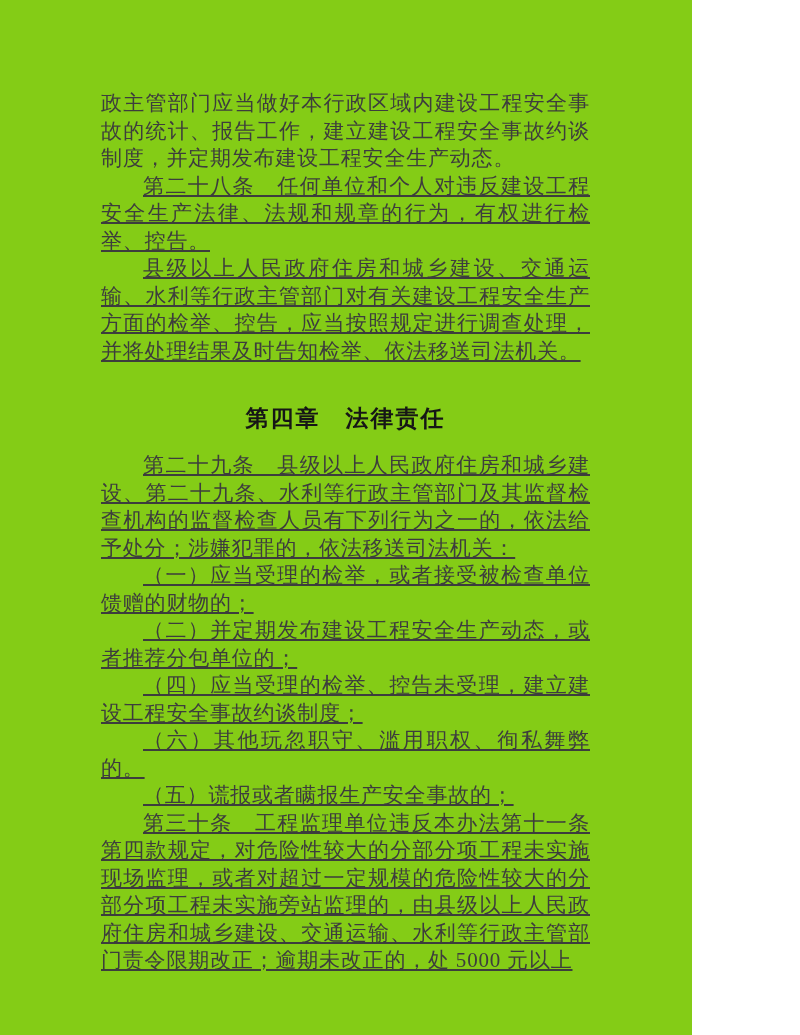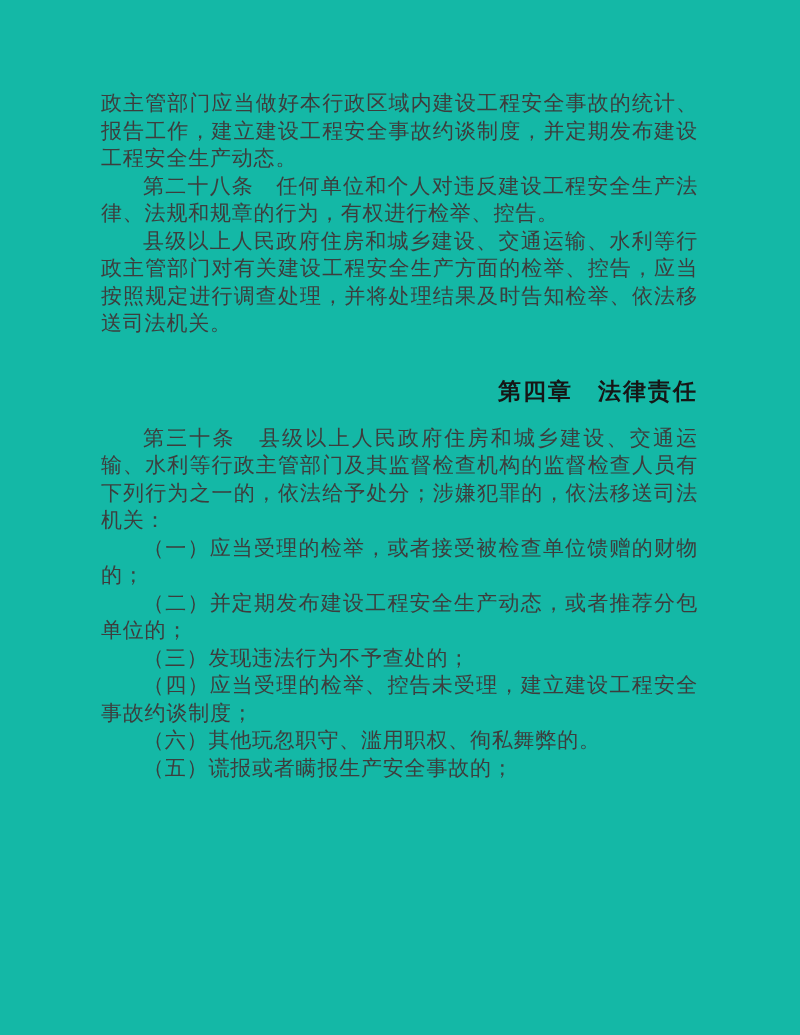--- a/index.html
+++ b/index.html
@@ -7,42 +7,43 @@
     padding: 0;
     background: #ffffff;
   }
   body {
     width: 800px;
     height: 1035px;
     overflow: hidden;
   }
   .page {
     box-sizing: border-box;
-    width: 800px;
+    width: 692px;
     height: 1035px;
     padding: 90px 102px 0 101px;
-    background: #14b8a6;
+    background: #84cc16;
   }
   .para {
     margin: 0;
     font-family: "Liberation Serif", "DejaVu Serif", serif;
     font-size: 21px;
     line-height: 27.5px;
     color: #3d3d3d;
     text-align: justify;
     text-justify: inter-ideograph;
     letter-spacing: 0.8px;
     word-break: break-all;
   }
   .para.indent {
     text-indent: 2em;
+    text-decoration: underline;
   }
   .chapter-heading {
     margin: 38px 0 19px 0;
-    text-align: right;
+    text-align: center;
     font-family: "Liberation Sans", "DejaVu Sans", sans-serif;
     font-weight: 700;
     font-size: 23px;
     line-height: 30px;
     color: #161616;
     letter-spacing: 2px;
   }
 </style>
 </head>
 <body>
@@ -50,28 +51,28 @@
 <div class="page">
 
   <p class="para">政主管部门应当做好本行政区域内建设工程安全事故的统计、报告工作，建立建设工程安全事故约谈制度，并定期发布建设工程安全生产动态。</p>
 
   <p class="para indent">第二十八条　任何单位和个人对违反建设工程安全生产法律、法规和规章的行为，有权进行检举、控告。</p>
 
   <p class="para indent">县级以上人民政府住房和城乡建设、交通运输、水利等行政主管部门对有关建设工程安全生产方面的检举、控告，应当按照规定进行调查处理，并将处理结果及时告知检举、依法移送司法机关。</p>
 
   <h2 class="chapter-heading">第四章　法律责任</h2>
 
-  <p class="para indent">第三十条　县级以上人民政府住房和城乡建设、交通运输、水利等行政主管部门及其监督检查机构的监督检查人员有下列行为之一的，依法给予处分；涉嫌犯罪的，依法移送司法机关：</p>
+  <p class="para indent">第二十九条　县级以上人民政府住房和城乡建设、第二十九条、水利等行政主管部门及其监督检查机构的监督检查人员有下列行为之一的，依法给予处分；涉嫌犯罪的，依法移送司法机关：</p>
 
   <p class="para indent">（一）应当受理的检举，或者接受被检查单位馈赠的财物的；</p>
 
   <p class="para indent">（二）并定期发布建设工程安全生产动态，或者推荐分包单位的；</p>
 
-  <p class="para indent">（三）发现违法行为不予查处的；</p>
 
   <p class="para indent">（四）应当受理的检举、控告未受理，建立建设工程安全事故约谈制度；</p>
 
   <p class="para indent">（六）其他玩忽职守、滥用职权、徇私舞弊的。</p>
 
   <p class="para indent">（五）谎报或者瞒报生产安全事故的；</p>
 
+  <p class="para indent">第三十条　工程监理单位违反本办法第十一条第四款规定，对危险性较大的分部分项工程未实施现场监理，或者对超过一定规模的危险性较大的分部分项工程未实施旁站监理的，由县级以上人民政府住房和城乡建设、交通运输、水利等行政主管部门责令限期改正；逾期未改正的，处 5000 元以上</p>
 
 </div>
 
 </body></html>

